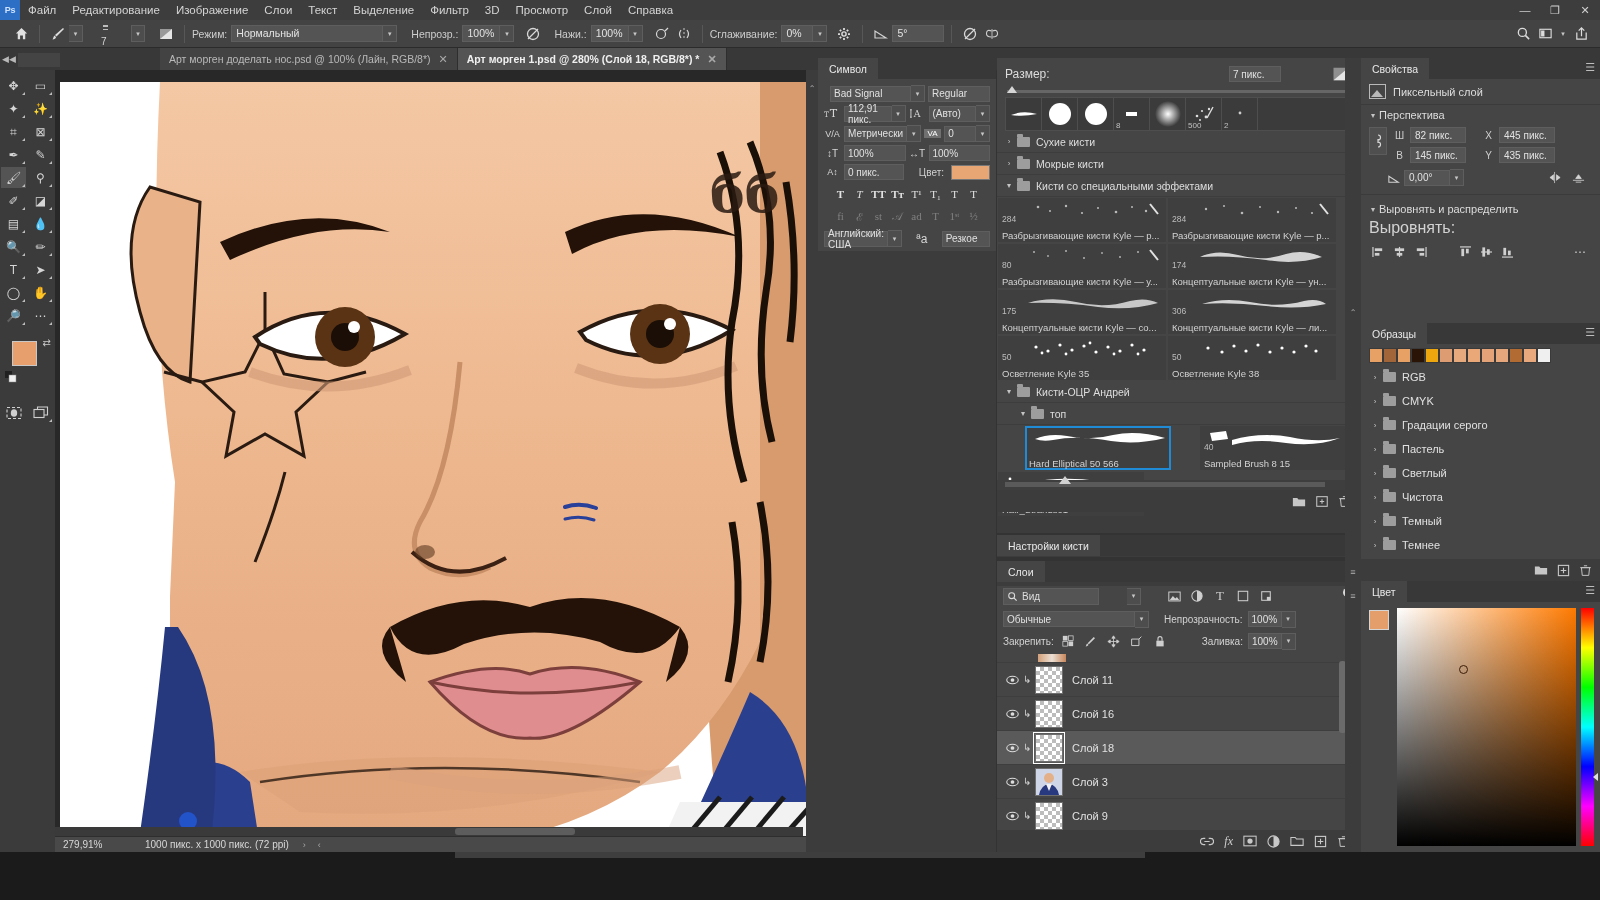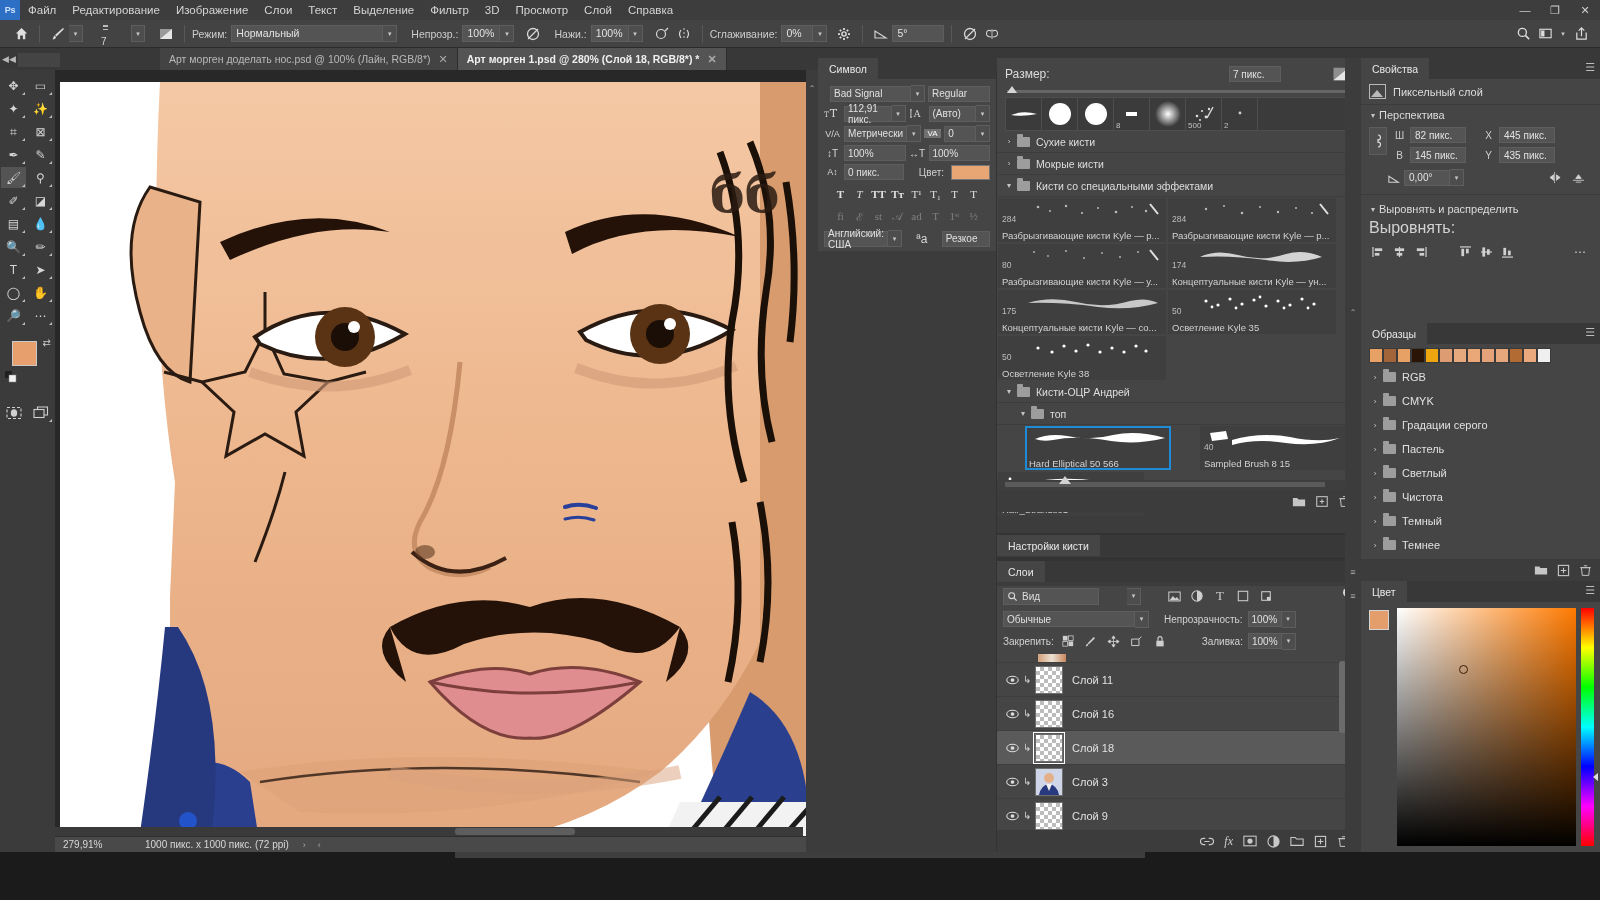--- a/index.html
+++ b/index.html
@@ -803,20 +803,29 @@
               <svg width="136" height="20">
                 <path d="M2 10 Q24 3 50 9 Q78 16 104 8 Q120 4 132 10 Q104 18 72 14 Q36 9 2 10Z" fill="#dcdcdc" opacity="0.88"></path>
               </svg>
             </div>
             <span class="bsize">175</span>
             <span class="bn">Концептуальные кисти Kyle — со...</span>
           </div>
           <div class="bcard">
             <div class="bpreview">
               <svg width="136" height="20">
+                <path d="M6 11 Q28 4 54 9 Q82 15 108 8 Q122 5 130 11 Q102 17 70 13 Q36 9 6 11Z" fill="#e4e4e4" opacity="0.9"></path>
+              </svg>
+            </div>
+            <span class="bsize">306</span>
+            <span class="bn">Концептуальные кисти Kyle — ли...</span>
+          </div>
+          <div class="bcard">
+            <div class="bpreview">
+              <svg width="136" height="20">
                 <g fill="#fff">
                   <circle cx="10" cy="8" r="1.6"></circle>
                   <circle cx="22" cy="12" r="1.6"></circle>
                   <circle cx="34" cy="6" r="1.6"></circle>
                   <circle cx="46" cy="11" r="1.6"></circle>
                   <circle cx="58" cy="7" r="1.6"></circle>
                   <circle cx="70" cy="13" r="1.6"></circle>
                   <circle cx="82" cy="8" r="1.6"></circle>
                   <circle cx="94" cy="12" r="1.6"></circle>
                   <circle cx="106" cy="6" r="1.6"></circle>

